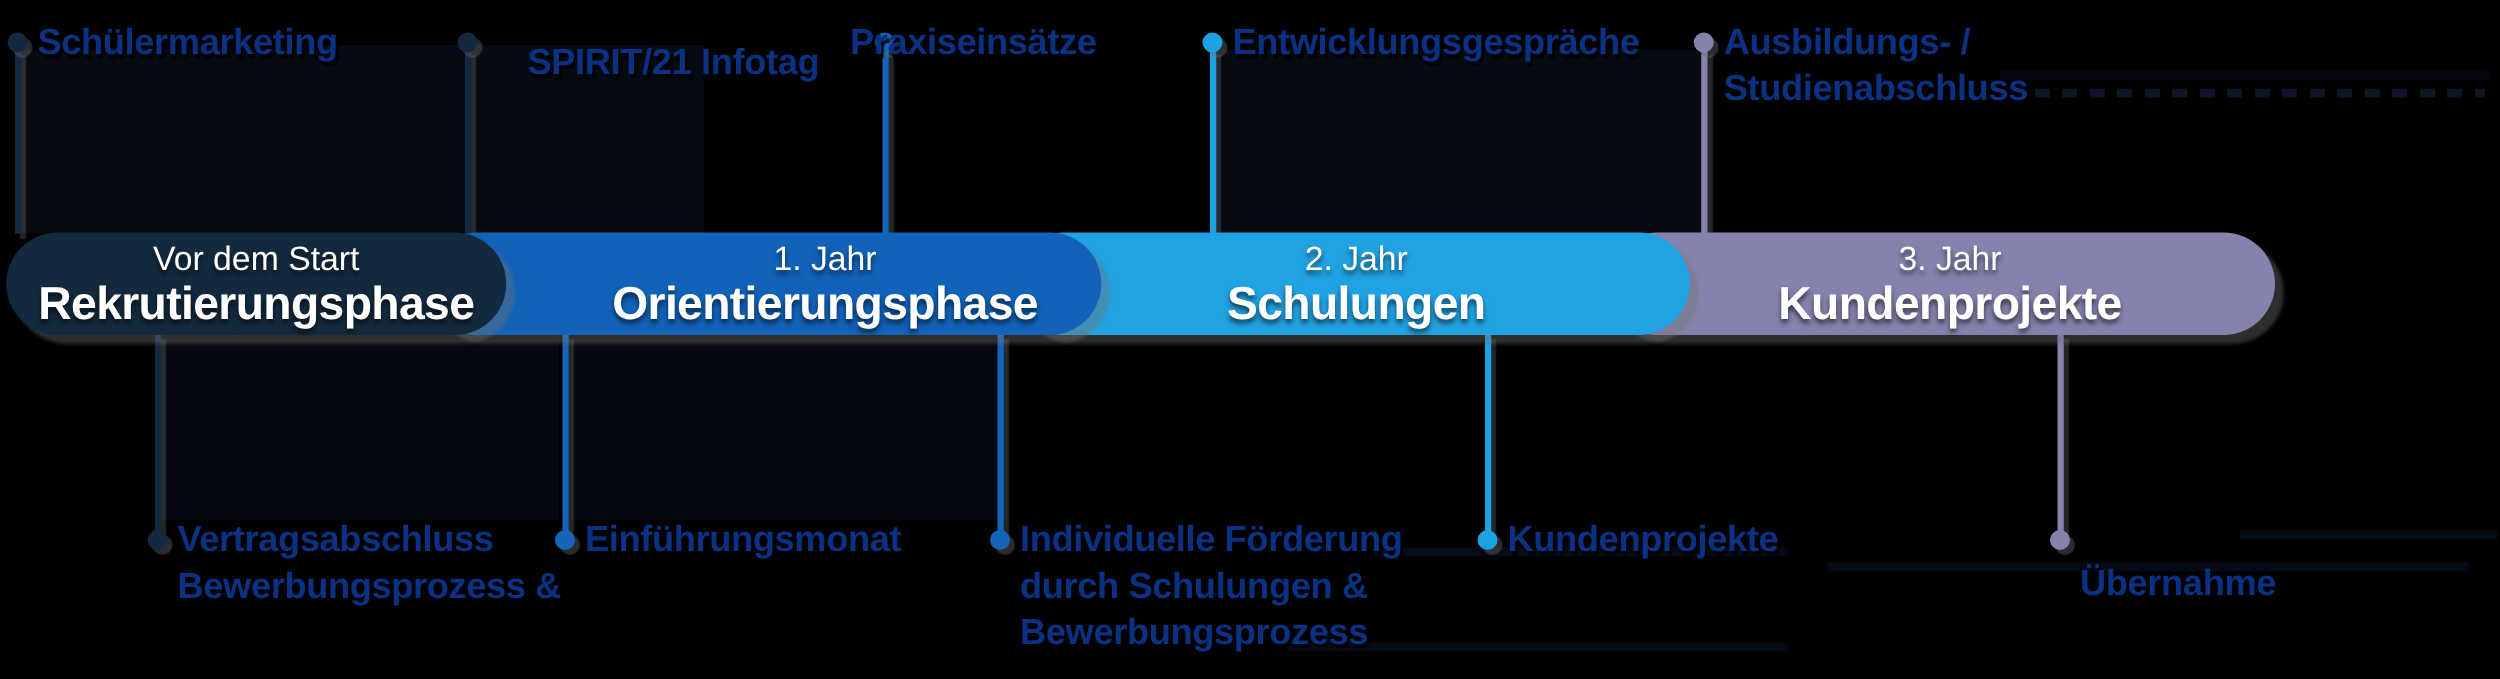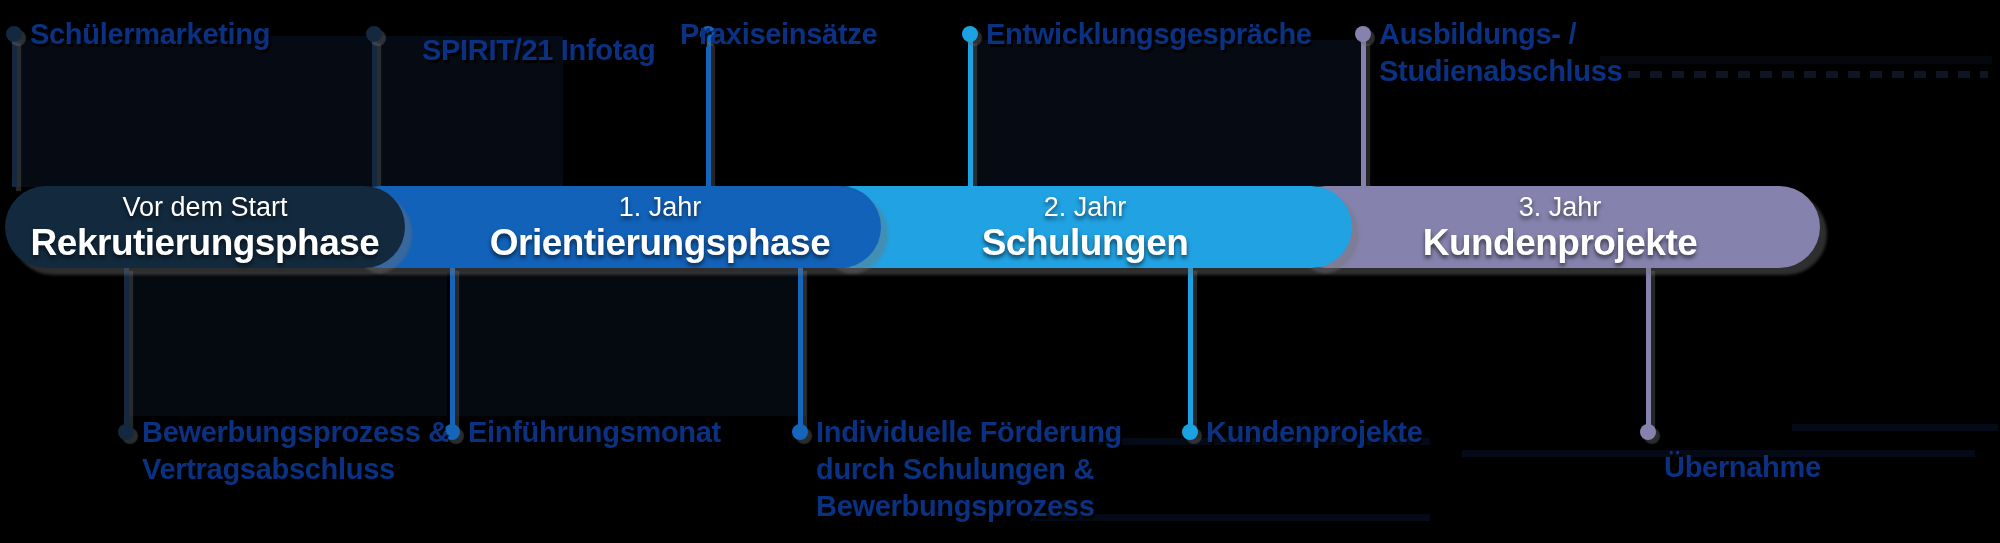--- a/index.html
+++ b/index.html
@@ -57,22 +57,22 @@
     </div>
     <div class="mline" style="left: 1360.5px; top: 40px; height: 147px; background: rgb(133, 131, 173);"></div>
     <div class="mdot" style="left: 1355px; top: 26px; background: rgb(133, 131, 173);"></div>
     <div class="mlabel" style="left: 1379px; top: 16px;">
       <div>Ausbildungs- /</div>
       <div>Studienabschluss</div>
     </div>
     <div class="mline" style="left: 123.5px; top: 267px; height: 159px; background: rgb(20, 41, 63);"></div>
     <div class="mdot" style="left: 118px; top: 424px; background: rgb(20, 41, 63);"></div>
     <div class="mlabel" style="left: 142px; top: 414px;">
+      <div>Vertragsabschluss</div>
       <div>Bewerbungsprozess &amp;</div>
-      <div>Vertragsabschluss</div>
     </div>
     <div class="mline" style="left: 449.5px; top: 267px; height: 159px; background: rgb(21, 101, 187);"></div>
     <div class="mdot" style="left: 444px; top: 424px; background: rgb(21, 101, 187);"></div>
     <div class="mlabel" style="left: 468px; top: 414px;">
       <div>Einführungsmonat</div>
     </div>
     <div class="mline" style="left: 797.5px; top: 267px; height: 159px; background: rgb(21, 101, 187);"></div>
     <div class="mdot" style="left: 792px; top: 424px; background: rgb(21, 101, 187);"></div>
     <div class="mlabel" style="left: 816px; top: 414px;">
       <div>Individuelle Förderung</div>

